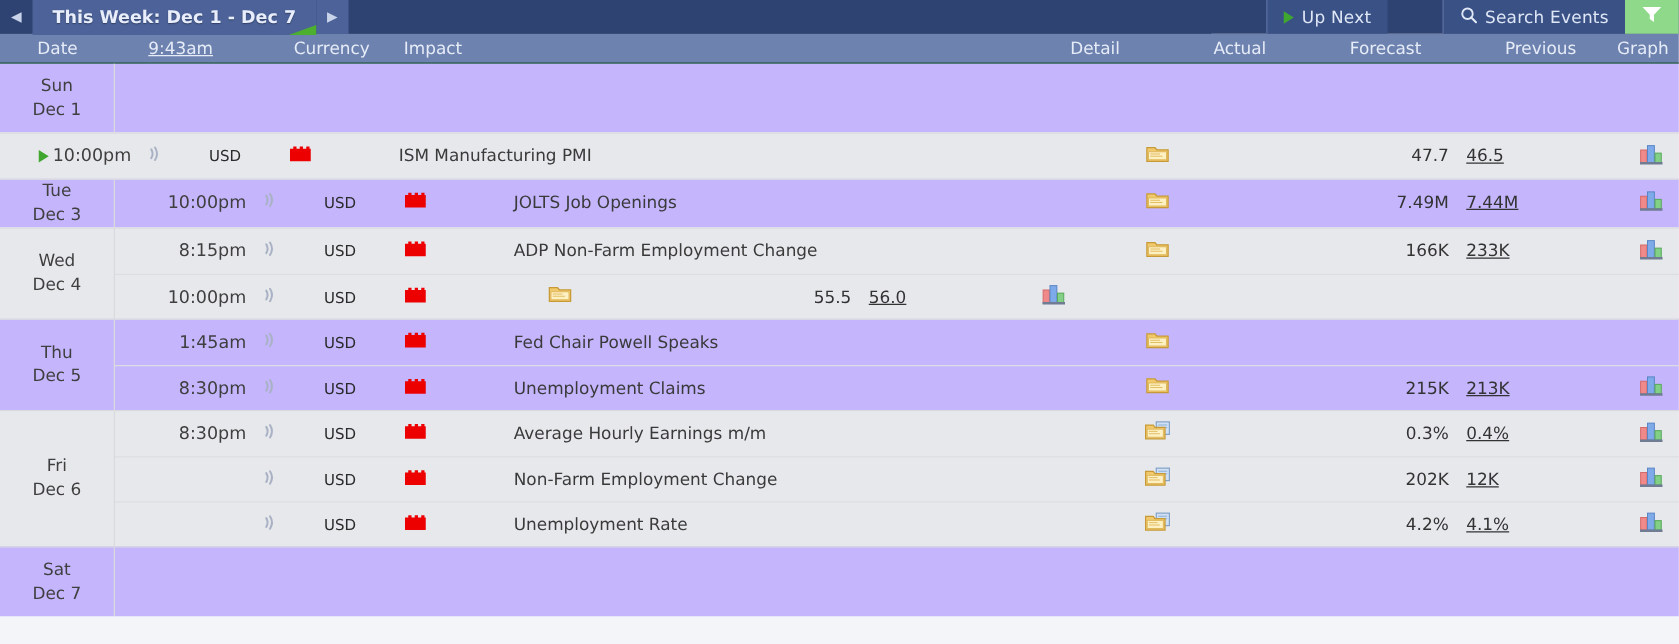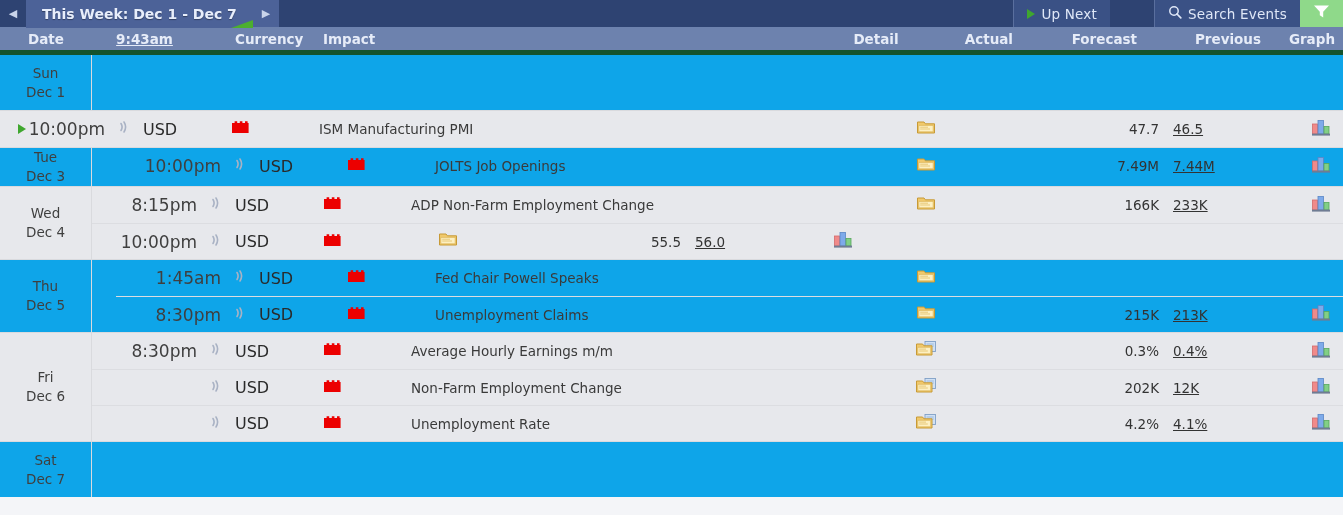--- a/index.html
+++ b/index.html
@@ -53,64 +53,63 @@
     width:0;height:0;border-style:solid;
     border-width:5px 0 5px 8px;
     border-color:transparent transparent transparent #3fa72f;
     display:inline-block;
   }
 
   
   .colhead{
     height:23px;background:#6d82ae;color:#e6ecf8;
     font-size:13.5px;display:flex;align-items:center;
-    border-bottom:5px solid #14532d;
-    font-weight:bold;
+    border-bottom:1px solid #14532d;
   }
   .colhead > div{display:flex;align-items:center;}
   .ch-date{width:92px;justify-content:center;}
   .ch-time{width:105px;justify-content:center;}
   .ch-sound{width:38px;}
   .ch-cur{width:74px;justify-content:flex-start;}
   .ch-impact{width:90px;padding-left:14px;}
   .ch-event{flex:1;}
   .ch-detail{width:98px;justify-content:center;}
   .ch-actual{width:88px;justify-content:flex-end;padding-right:14px;}
   .ch-forecast{width:110px;justify-content:flex-end;padding-right:14px;}
   .ch-previous{width:110px;justify-content:flex-end;padding-right:14px;}
   .ch-graph{width:60px;justify-content:flex-end;padding-right:8px;}
   .underline-link{text-decoration:underline;cursor:pointer;}
 
   
   .daygroup{display:flex;}
-  .daygroup.light{background:#0ea5e9;gap:24px;}
+  .daygroup.light{background:#c4b5fd;}
   .daygroup.dark{background:#e7e8ec;}
   .daygroup + .daygroup{border-top:1px solid #d9dade;}
 
   .daycell{
     width:92px;flex:0 0 92px;
     display:flex;flex-direction:column;align-items:center;
     justify-content:center;
     color:#3f3f3f;font-size:13.5px;line-height:19px;
     border-right:1px solid #d9dade;
     box-sizing:border-box;
   }
   .rows{flex:1;display:flex;flex-direction:column;}
   .erow{
     height:36px;display:flex;align-items:center;
     box-sizing:border-box;
   }
   .erow + .erow{border-top:1px solid #dcdde1;}
   .erow.empty{height:55px;}
 
   .c-time{width:105px;flex:0 0 105px;display:flex;align-items:center;
-          justify-content:flex-end;font-size:17px;color:#3f3f3f;}
+          justify-content:flex-end;font-size:14px;color:#3f3f3f;}
   .c-time .play-green{margin-right:3px;}
   .c-sound{width:38px;flex:0 0 38px;display:flex;align-items:center;justify-content:center;}
-  .c-cur{width:74px;flex:0 0 74px;font-size:16px;color:#2a2a2a;}
+  .c-cur{width:74px;flex:0 0 74px;text-align:center;font-size:12px;color:#2a2a2a;}
   .c-impact{width:90px;flex:0 0 90px;display:flex;align-items:center;padding-left:14px;box-sizing:border-box;}
   .c-event{flex:1;font-size:13.5px;color:#3a3a3a;padding-left:12px;box-sizing:border-box;}
   .c-detail{width:98px;flex:0 0 98px;display:flex;align-items:center;justify-content:center;}
   .c-actual{width:88px;flex:0 0 88px;text-align:right;padding-right:14px;box-sizing:border-box;font-size:13.5px;color:#333;}
   .c-forecast{width:110px;flex:0 0 110px;text-align:right;padding-right:14px;box-sizing:border-box;font-size:13.5px;color:#333;}
   .c-previous{width:110px;flex:0 0 110px;text-align:left;padding-right:14px;box-sizing:border-box;font-size:13.5px;color:#333;text-decoration:underline;}
   .c-graph{width:60px;flex:0 0 60px;display:flex;align-items:center;justify-content:flex-end;padding-right:12px;box-sizing:border-box;}
 </style>
 </head>
 <body>

